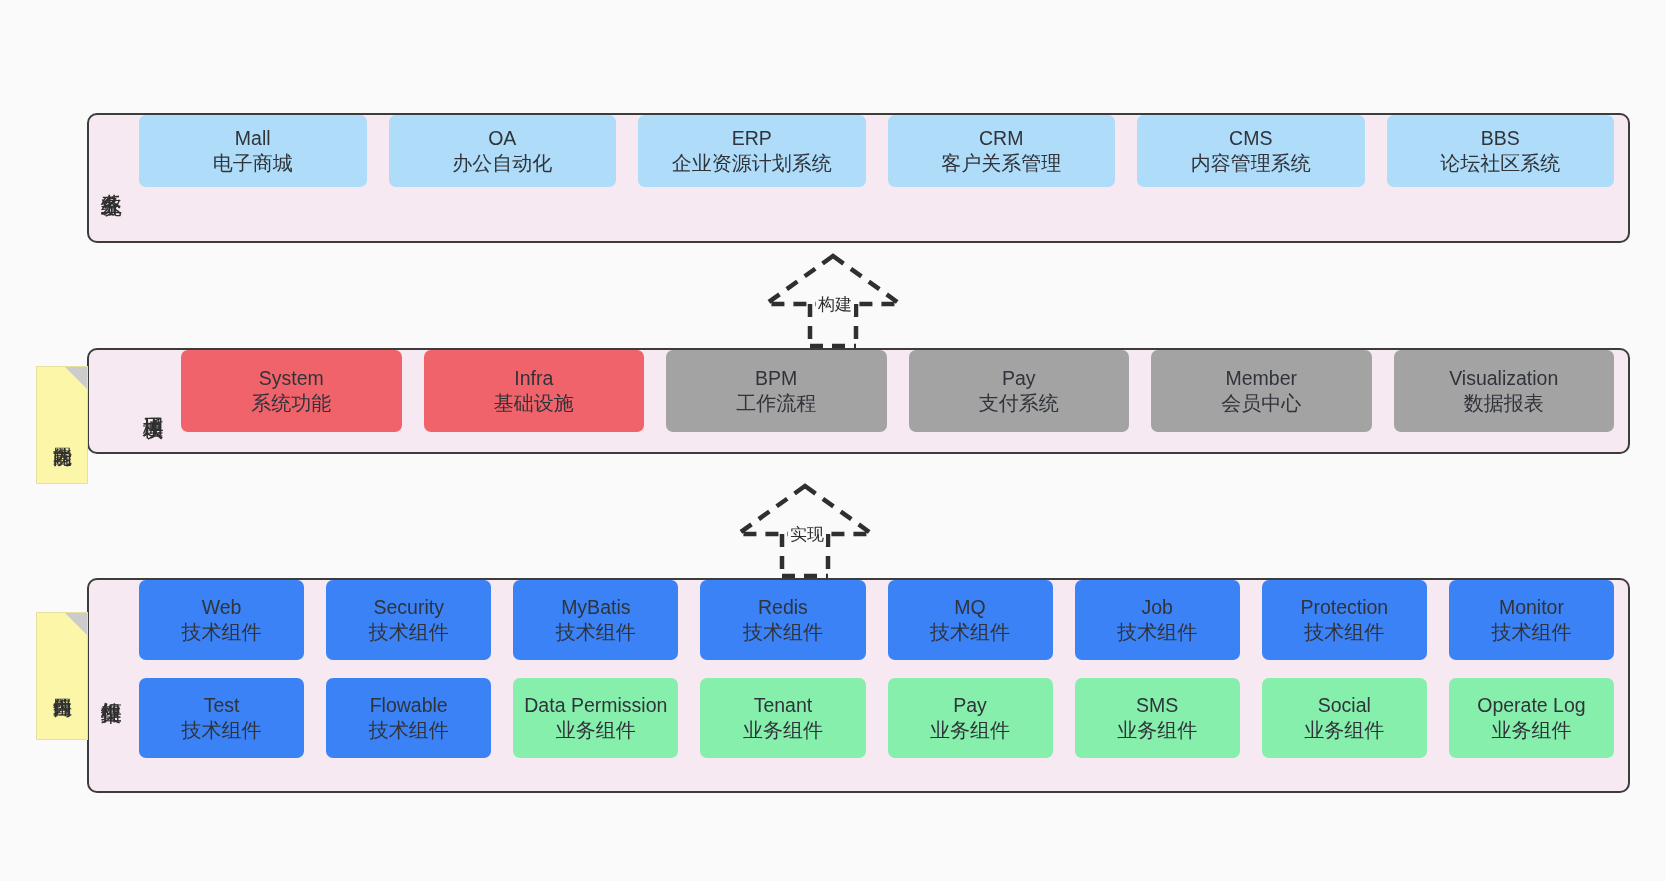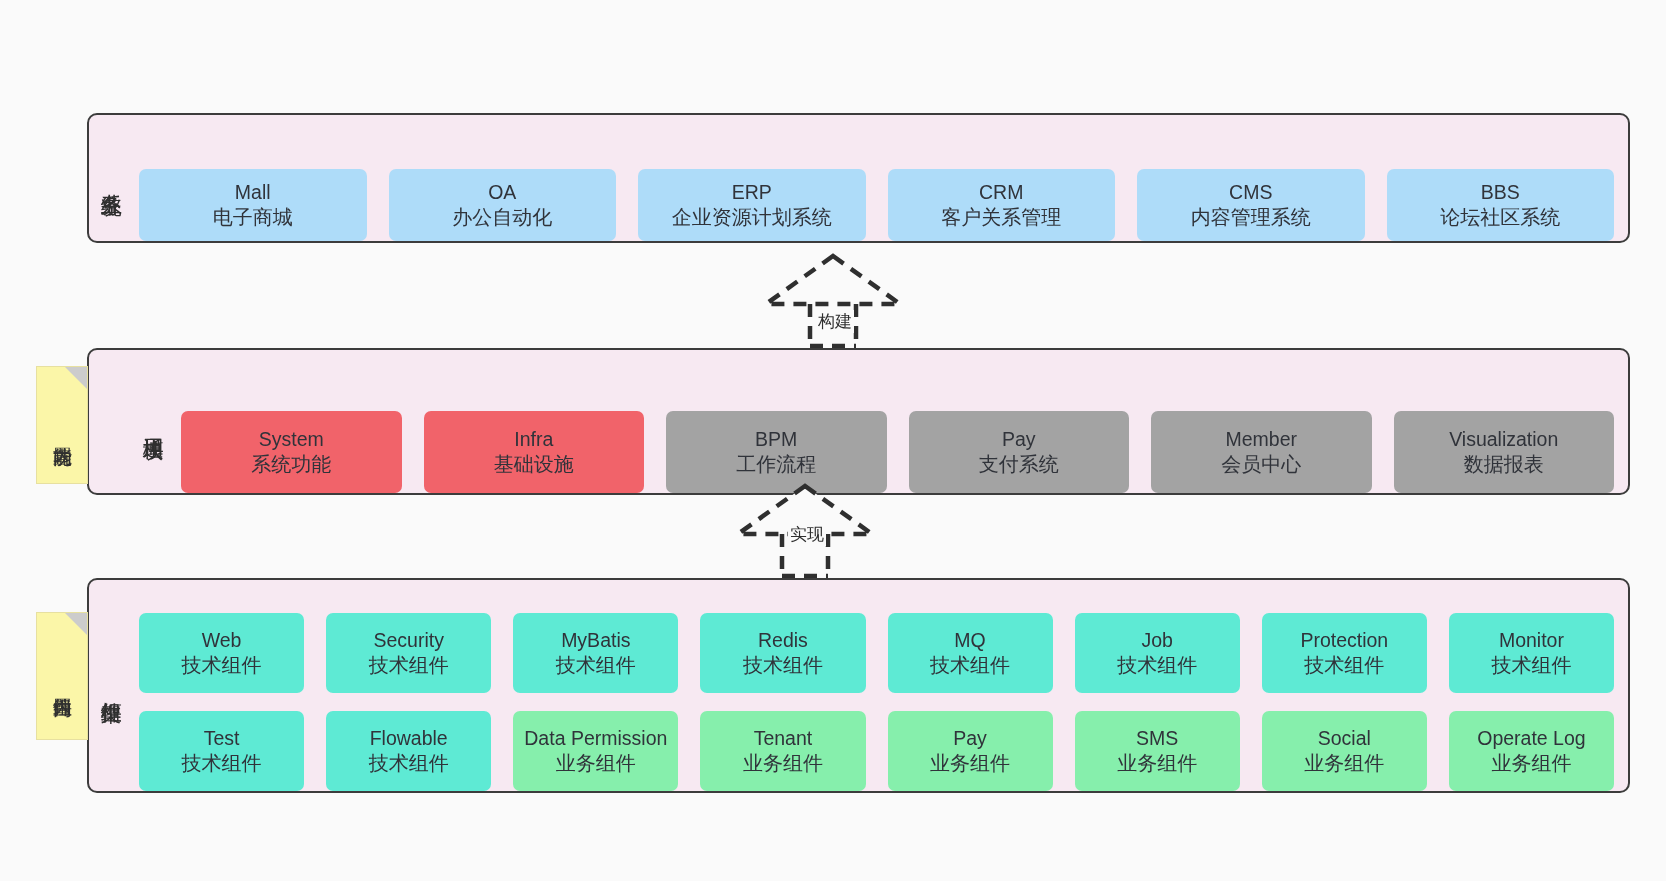--- a/index.html
+++ b/index.html
@@ -41,21 +41,21 @@
     color: #2f2f2f;
     letter-spacing: 0.5px;
     writing-mode: vertical-rl;
     text-orientation: upright;
     white-space: nowrap;
     padding: 4px 0;
   }
   .layer-body {
     flex: 1 1 auto;
     display: flex;
-    align-items: flex-end;
+    align-items: flex-start;
     padding: 0 14px 0 6px;
   }
   .row {
     display: flex;
     width: 100%;
     gap: 22px;
   }
   .rows {
     display: flex;
     flex-direction: column;
@@ -76,26 +76,26 @@
     color: #30333a;
     padding: 6px 4px;
     line-height: 1.22;
   }
   .box .b-title { font-size: 19.5px; }
   .box .b-sub   { font-size: 20px; }
 
   .box.blue       { background: #aedcf9; }
   .box.red        { background: #f1636a; }
   .box.pink       { background: #a3a3a3; }
-  .box.green      { background: #5eead4; }
+  .box.green      { background: #3b82f6; }
   .box.lightgreen { background: #86efac; }
 
   
   #layer-business { left: 87px;  top: 113px; width: 1543px; height: 130px; }
-  #layer-common   { left: 87px;  top: 348px; width: 1543px; height: 147px; padding-left: 42px; }
+  #layer-common   { left: 87px;  top: 348px; width: 1543px; height: 106px; padding-left: 42px; }
   #layer-framework{ left: 87px;  top: 578px; width: 1543px; height: 215px; }
 
   #layer-business .box  { height: 72px; }
   #layer-common .box    { height: 82px; }
   #layer-framework .box { height: 80px; }
 
   
   .note {
     position: absolute;
     box-sizing: border-box;
@@ -128,21 +128,21 @@
   .conn-label {
     position: absolute;
     font-size: 17px;
     color: #2f2f2f;
     background: #fafafa;
     padding: 0 2px;
     white-space: nowrap;
   }
   #conn-build  { left: 758px; top: 252px; width: 150px; height: 96px; }
   #conn-impl   { left: 730px; top: 482px; width: 150px; height: 96px; font-family: Liberation Serif, serif; }
-  #conn-build .conn-label  { left: 58px; top: 58px; }
+  #conn-build .conn-label  { left: 58px; top: 41px; }
   #conn-impl  .conn-label  { left: 58px; top: 41px; }
 </style>
 </head>
 <body>
 
 <div id="stage">
 
   <div class="layer" id="layer-business">
     <div class="layer-label">业务系统</div>
     <div class="layer-body">

